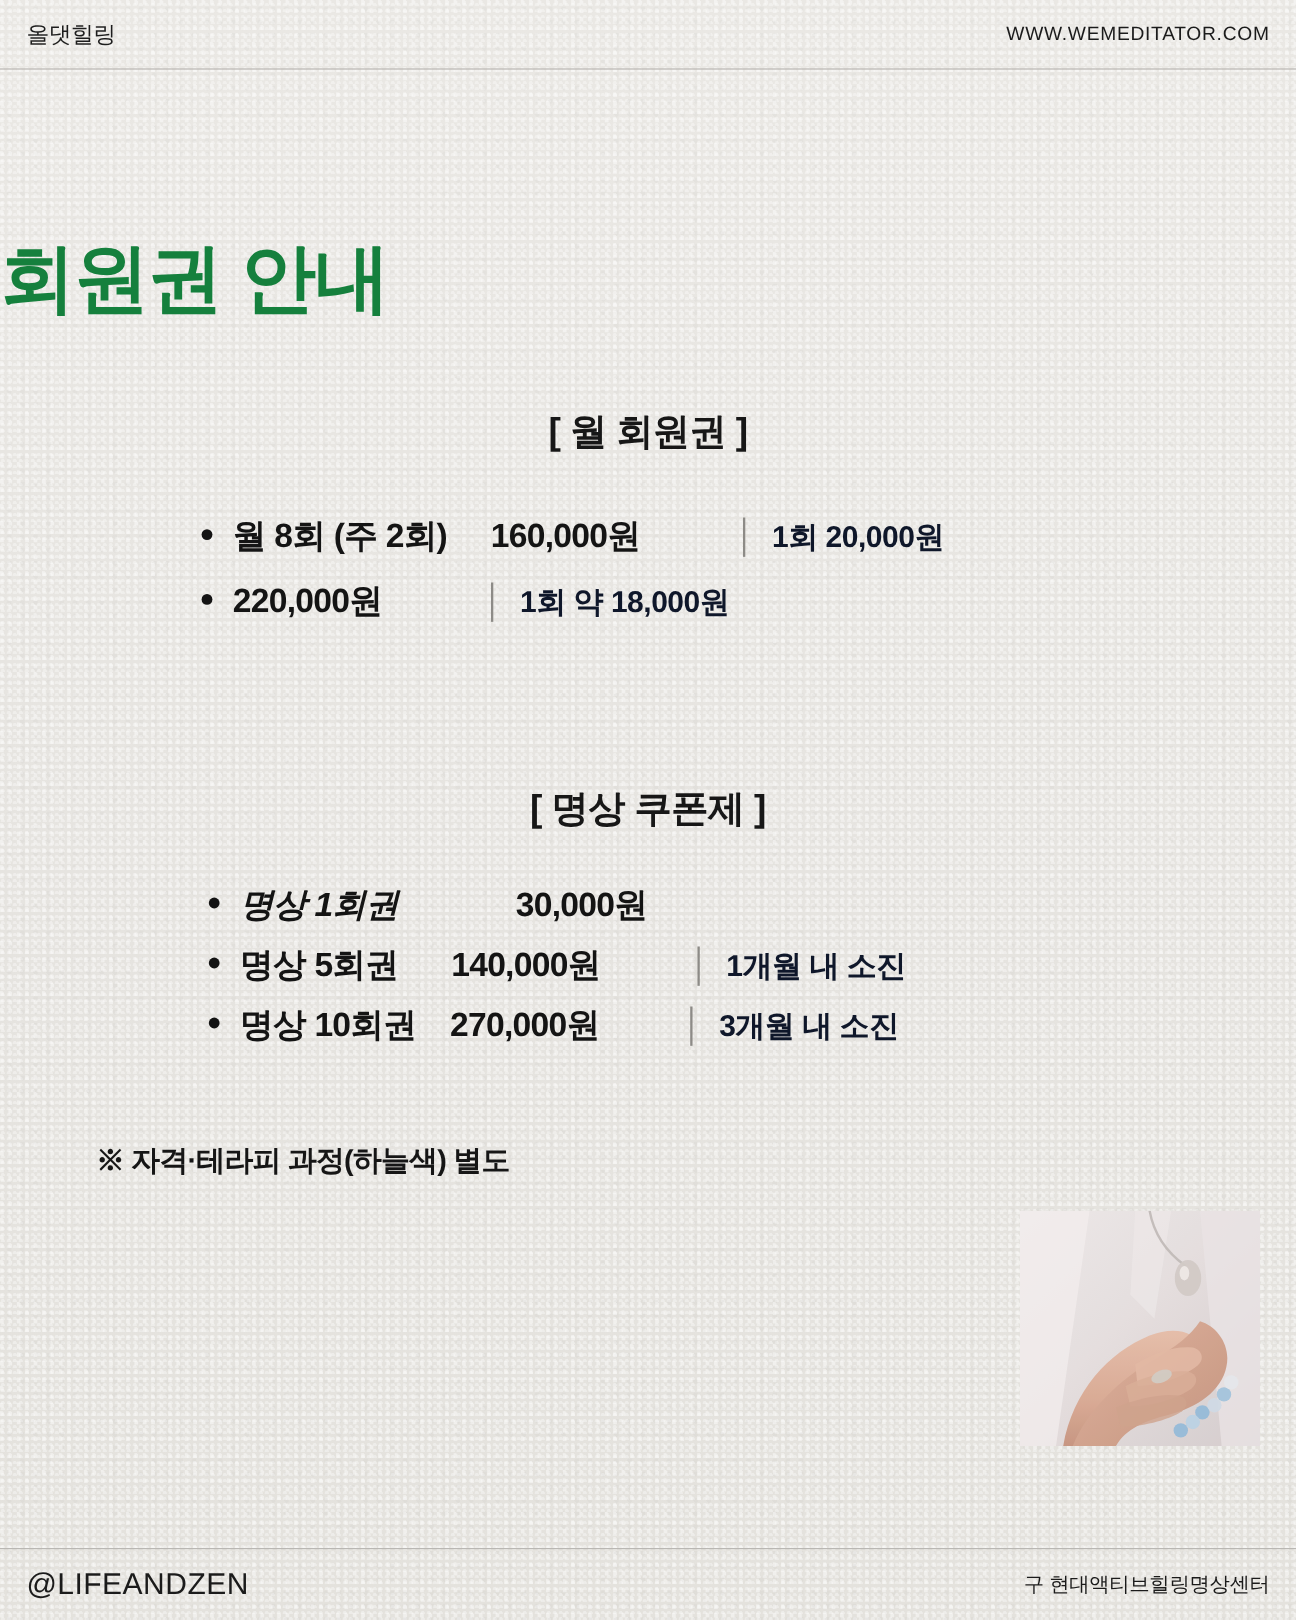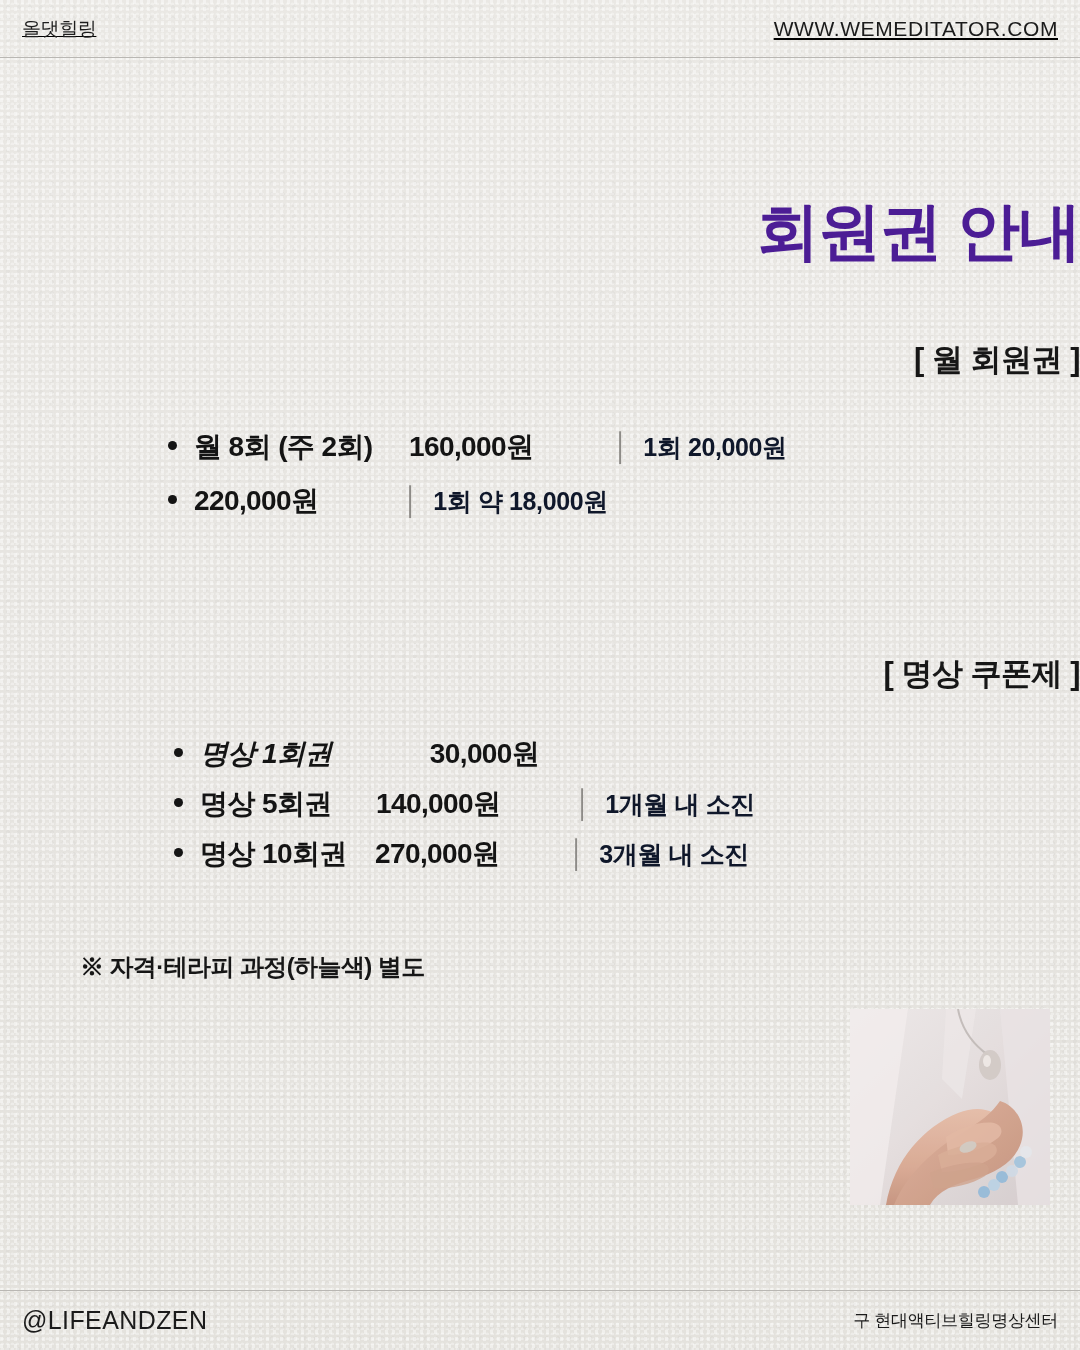--- a/index.html
+++ b/index.html
@@ -31,29 +31,28 @@
   
   .top-bar {
     position: absolute;
     top: 0; left: 0; right: 0;
     height: 57px;
     display: flex;
     align-items: center;
     justify-content: space-between;
     padding: 0 22px;
     box-sizing: border-box;
-    text-decoration: underline;
   }
   .top-bar .brand {
     font-size: 19px;
     color: #1d1d1d;
     letter-spacing: -0.4px;
   }
   .top-bar .site {
-    font-size: 21px;
+    font-size: 16px;
     color: #1b1b1b;
     letter-spacing: 0.6px;
     font-weight: 400;
   }
   .divider-top {
     position: absolute;
     top: 57px; left: 0; right: 0;
     height: 1px;
     background: #b9b7b3;
   }
@@ -86,30 +85,30 @@
     letter-spacing: -0.3px;
   }
 
   
   .content {
     position: absolute;
     top: 57px; left: 0; right: 0; bottom: 59px;
   }
 
   .main-title {
-    text-align: right;
+    text-align: left;
     margin-top: 132px;
     font-size: 63px;
     font-weight: 800;
-    color: #4c1d95;
+    color: #15803d;
     letter-spacing: -1.5px;
   }
 
   .section-title {
-    text-align: right;
+    text-align: center;
     font-size: 31px;
     font-weight: 800;
     color: #171717;
     letter-spacing: -0.5px;
   }
   .section-title.monthly { margin-top: 64px; }
   .section-title.coupon  { margin-top: 133px; }
 
   .list {
     list-style: none;

